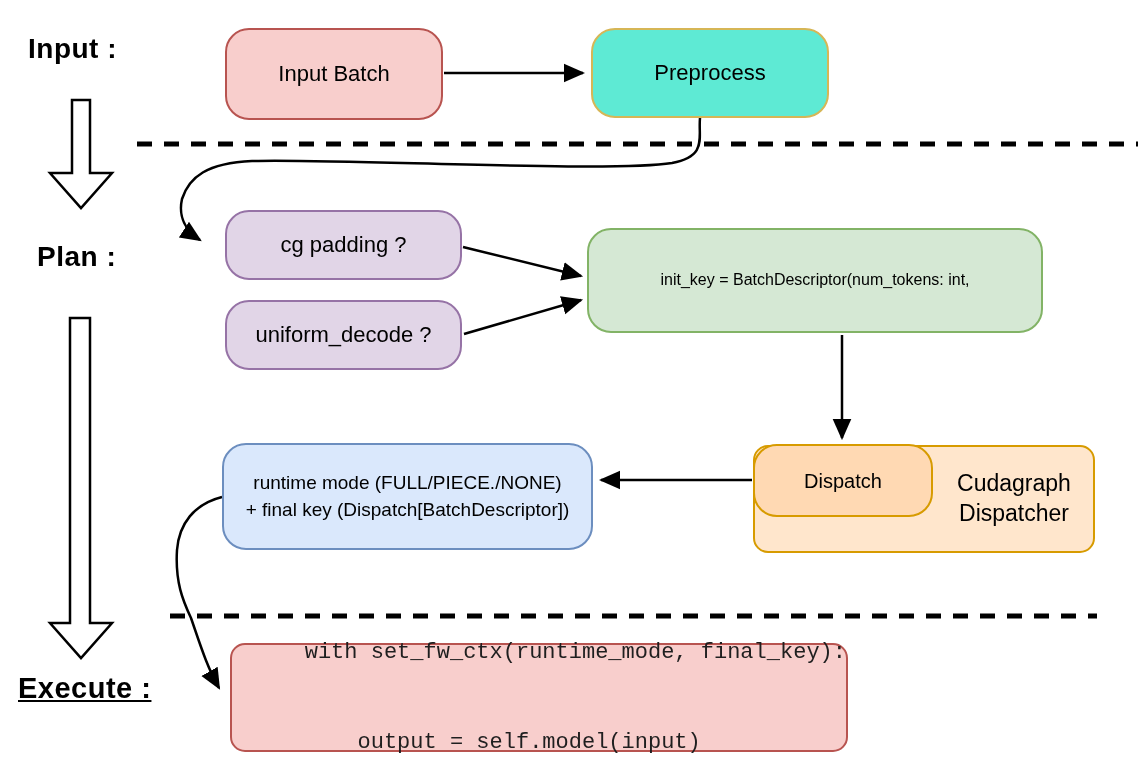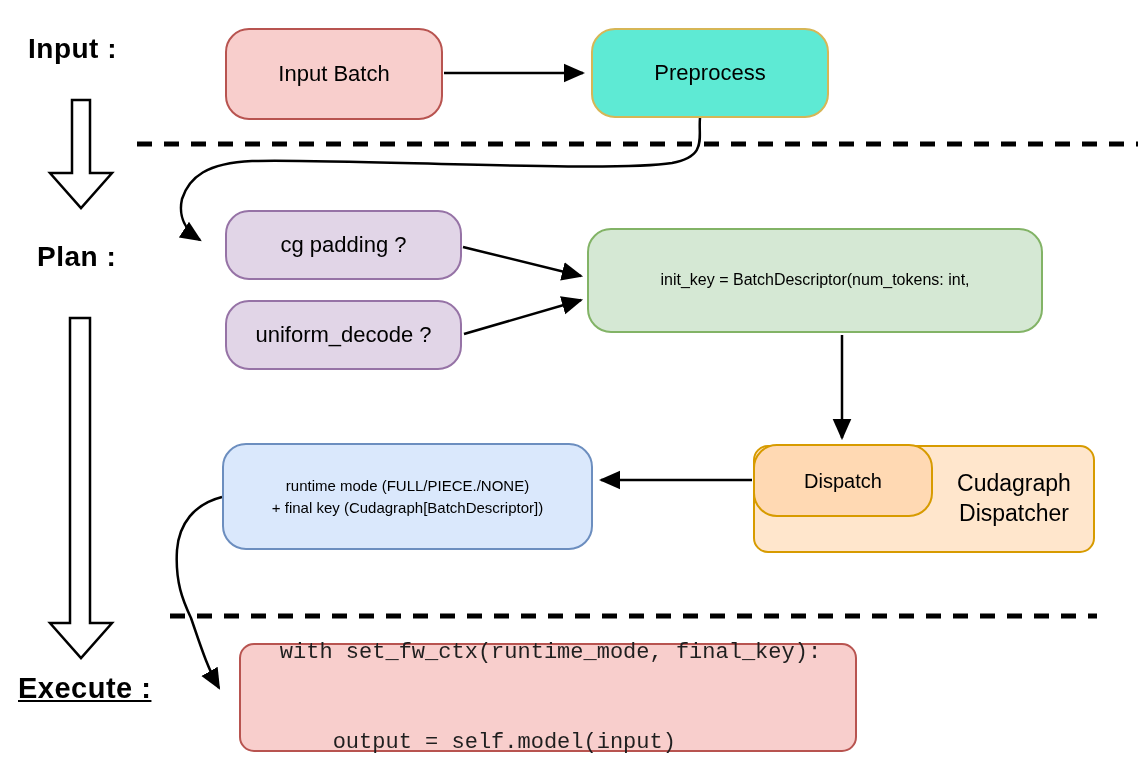--- a/index.html
+++ b/index.html
@@ -19,23 +19,23 @@
   }
   
   .n-input-batch   {left:225px;top:28px;width:218px;height:92px;background:#F8CECC;border:2px solid #B85450;font-size:22px;}
   .n-preprocess    {left:591px;top:28px;width:238px;height:90px;background:#5eead4;border:2px solid #D6B656;font-size:22px;}
   .n-cg-padding    {left:225px;top:210px;width:237px;height:70px;background:#E1D5E7;border:2px solid #9673A6;font-size:22px;}
   .n-uniform-decode{left:225px;top:300px;width:237px;height:70px;background:#E1D5E7;border:2px solid #9673A6;font-size:22px;}
   .n-init-key      {left:587px;top:228px;width:456px;height:105px;background:#D5E8D4;border:2px solid #82B366;font-size:16px;flex-direction:column;}
   .n-dispatcher    {left:753px;top:445px;width:342px;height:108px;background:#FFE6CC;border:2px solid #D79B00;border-radius:15px;}
   .n-dispatch      {left:753px;top:444px;width:180px;height:73px;background:#FFD9B3;border:2px solid #D79B00;font-size:20px;}
   .n-dispatcher-label{left:933px;top:445px;width:162px;height:108px;font-size:23px;background:transparent;border:none;}
-  .n-runtime-mode  {left:222px;top:443px;width:371px;height:107px;background:#DAE8FC;border:2px solid #6C8EBF;font-size:15px;flex-direction:column;line-height:1.42;}
-  .n-execute-code  {left:239px;top:643px;width:618px;height:109px;background:#F8CECC;border:2px solid #B85450;border-radius:15px;
-                    justify-content:center;align-items:center;}
+  .n-runtime-mode  {left:222px;top:443px;width:371px;height:107px;background:#DAE8FC;border:2px solid #6C8EBF;font-size:19px;flex-direction:column;line-height:1.42;}
+  .n-execute-code  {left:230px;top:643px;width:618px;height:109px;background:#F8CECC;border:2px solid #B85450;border-radius:15px;
+                    justify-content:flex-end;align-items:center;}
   .code{
     font-family:"Liberation Mono","DejaVu Sans Mono",monospace;
     font-size:22px;line-height:30px;color:#1f1f1f;white-space:pre;text-align:left;
     padding-left:5px;
   }
 </style>
 </head>
 <body>
 
 <svg id="arrow-layer" viewBox="0 0 1142 770">
@@ -88,21 +88,21 @@
 <div class="node n-dispatcher"></div>
 <div class="node n-dispatch">
   <span>Dispatch</span>
 </div>
 <div class="node n-dispatcher-label">
   <span>Cudagraph Dispatcher</span>
 </div>
 
 <div class="node n-runtime-mode">
   <span>runtime mode (FULL/PIECE./NONE)</span>
-  <span>+ final key (Cudagraph[BatchDescriptor])</span>
+  <span>+ final key (Dispatch[BatchDescriptor])</span>
 </div>
 
 <div class="node n-execute-code">
   <div class="code">
     <div>with set_fw_ctx(runtime_mode, final_key):</div>
     <div>    output = self.model(input)</div>
   </div>
 </div>
 
 </body></html>

